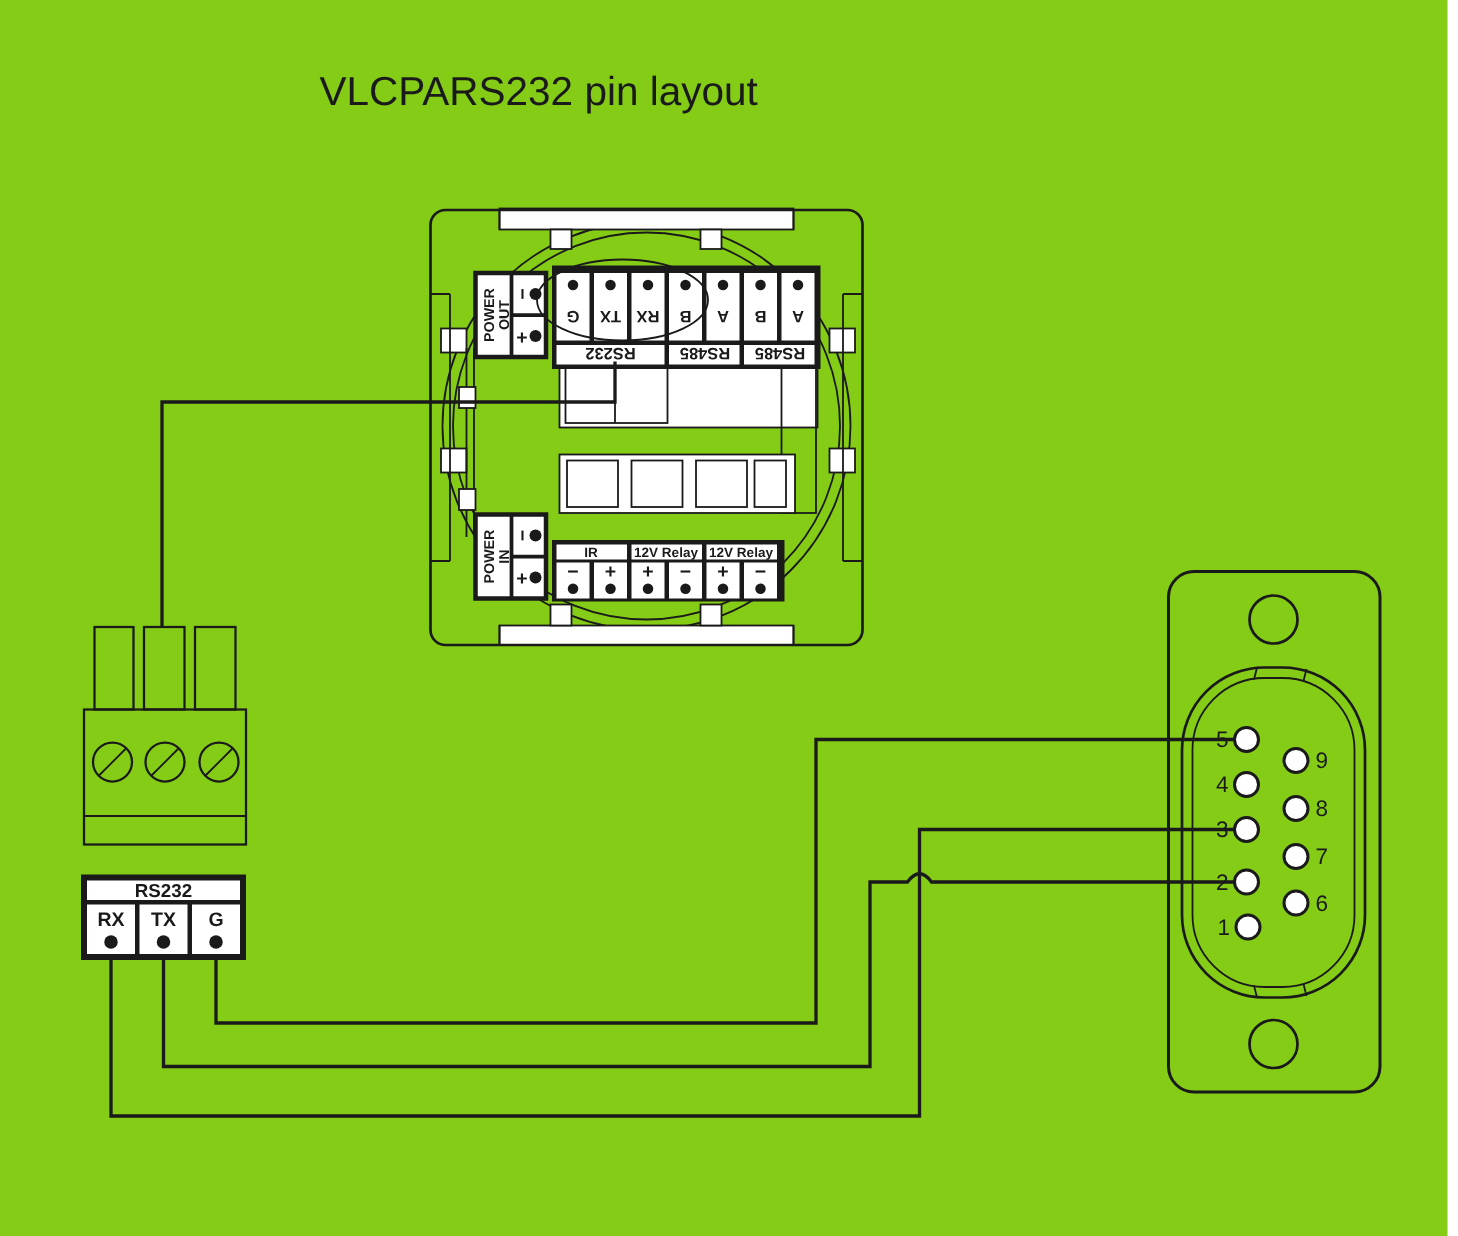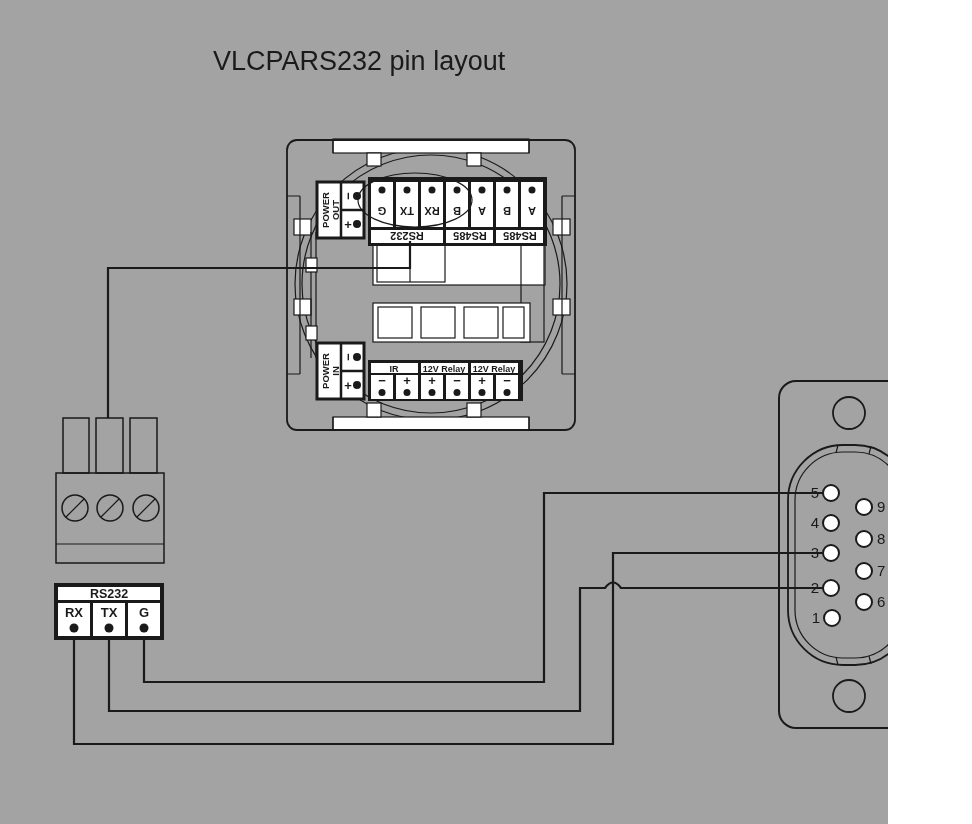--- a/index.html
+++ b/index.html
@@ -1,16 +1,16 @@
 <!DOCTYPE html>
 <html><head>
 <meta charset="utf-8">
 <style>
   html,body{margin:0;padding:0;background:#ffffff;}
-  .canvas{position:relative;width:888px;height:824px;background:#a3a3a3;overflow:hidden;}
+  .canvas{position:relative;width:965px;height:824px;background:#84cc16;overflow:hidden;}
   svg text{font-family:"Liberation Sans",sans-serif;fill:#1a1a1a;}
   .t-title{font-size:27px;}
   .t-pin{font-size:11px;font-weight:bold;}
   .t-bar{font-size:11px;font-weight:bold;}
   .t-sign{font-size:13px;font-weight:bold;}
   .t-vert{font-size:9.5px;font-weight:bold;}
   .t-num{font-size:15px;}
   .t-cell{font-size:13px;font-weight:bold;}
   .t-hdr{font-size:12.5px;font-weight:bold;}
   .t-relay{font-size:9px;font-weight:bold;}

